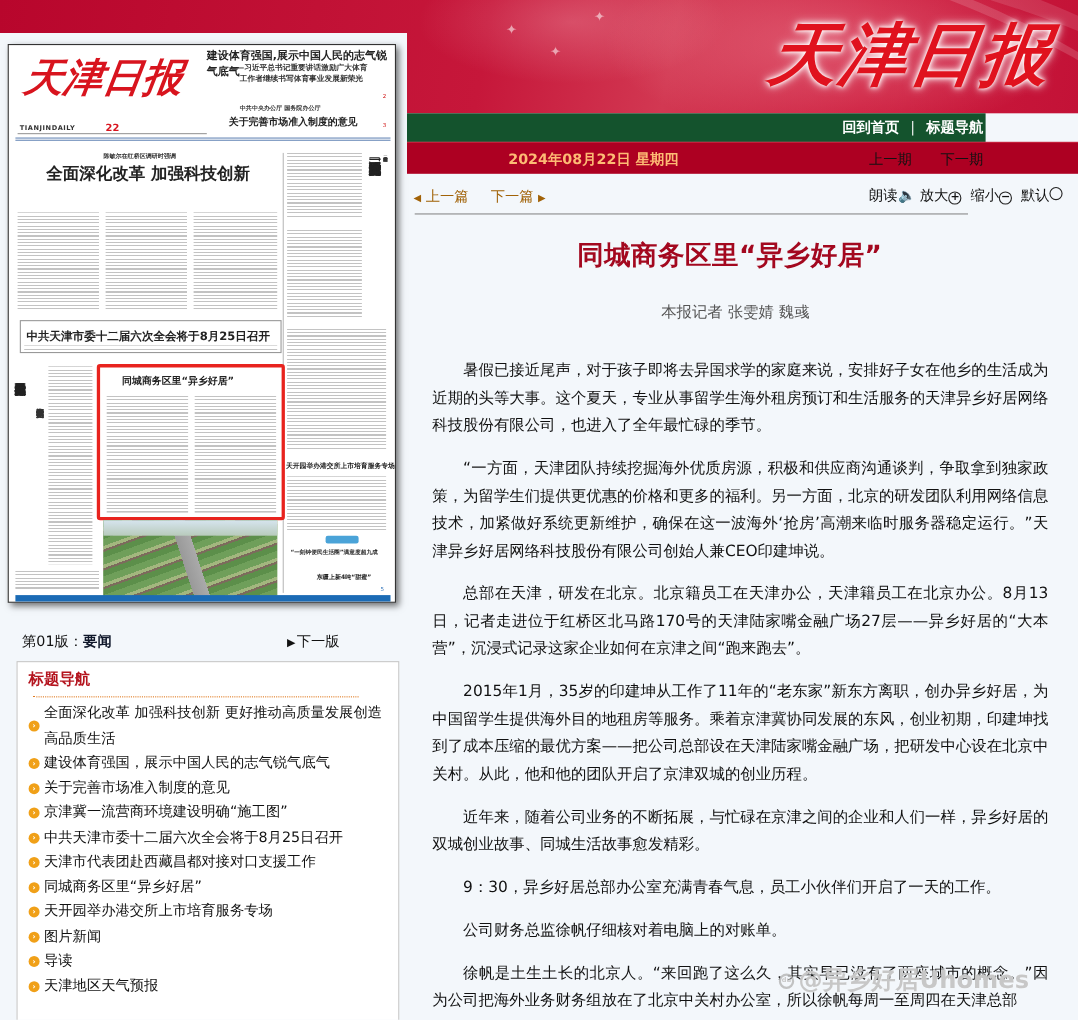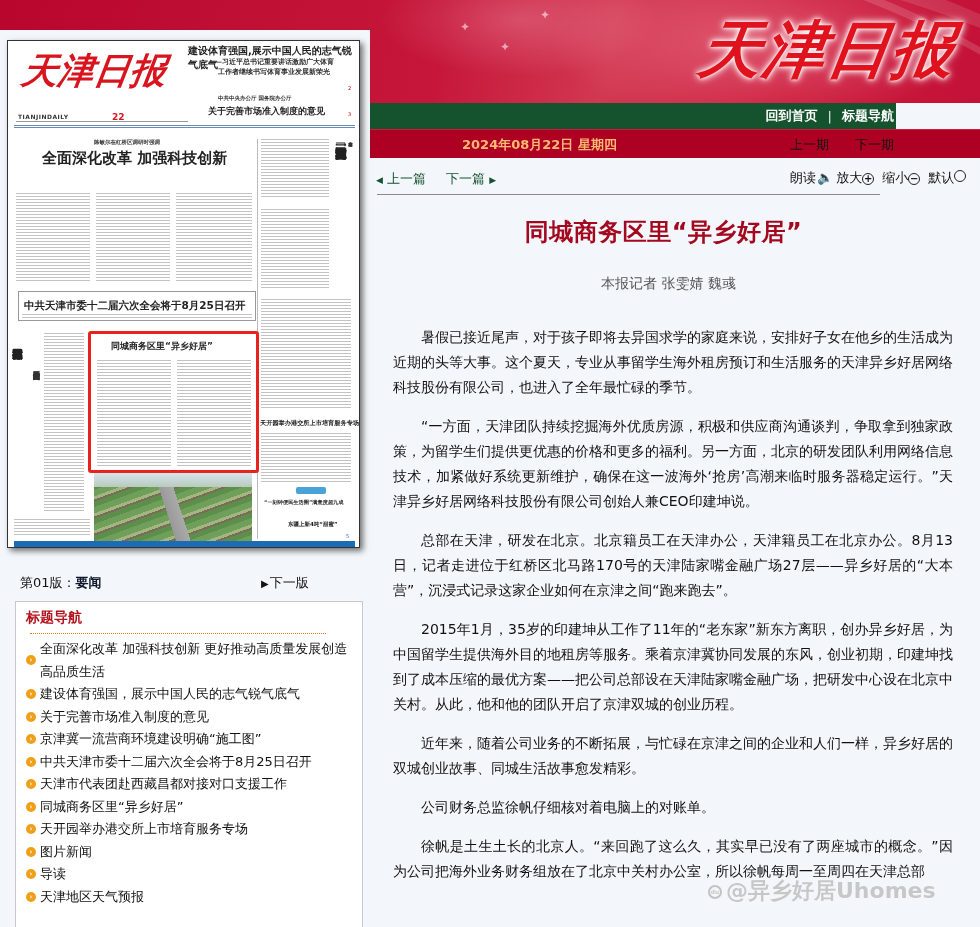--- a/index.html
+++ b/index.html
@@ -75,21 +75,21 @@
     box-shadow: 3px 3px 6px rgba(0,0,0,0.55);
     overflow: hidden;
   }
   .thumb-masthead {
     position: absolute; left: 14px; top: 6px;
     font-family: "DejaVu Serif", serif; font-style: italic; font-weight: bold;
     font-size: 36px; color: #d8141e; letter-spacing: 0px;
     transform: skewX(-8deg);
   }
   .thumb-en { position: absolute; left: 10px; top: 72px; font-size: 6px; font-weight: bold; color: #333; letter-spacing: 0.5px; }
-  .thumb-issue { position: absolute; left: 88px; top: 66px; font-size: 4px; color: #444; line-height: 7px; width: 90px; margin-left: 16px; }
+  .thumb-issue { position: absolute; left: 88px; top: 66px; font-size: 4px; color: #444; line-height: 7px; width: 90px; }
   .thumb-issue b { color: #d8141e; font-size: 9px; }
   .thumb-rule1 { position: absolute; left: 8px; top: 80px; width: 172px; height: 1px; background: #999; }
   .thumb-h1 { position: absolute; left: 180px; top: 3px; font-size: 10px; font-weight: bold; color: #222; }
   .thumb-h1s { position: absolute; left: 200px; top: 16px; font-size: 7px; color: #333; line-height: 10px; font-family: "DejaVu Serif", serif; font-weight: bold; }
   .thumb-pg { position: absolute; font-size: 5px; color: #c00; }
   .thumb-h2s { position: absolute; left: 210px; top: 54px; font-size: 5.5px; color: #333; font-weight: bold; font-family: "DejaVu Serif", serif; }
   .thumb-h2 { position: absolute; left: 200px; top: 64px; font-size: 9px; font-weight: bold; color: #222; }
   .thumb-topline { position: absolute; left: 6px; top: 84px; width: 341px; height: 3px; border-top: 1px solid #6a8ab8; border-bottom: 1px solid #6a8ab8; }
   .thumb-kicker { position: absolute; left: 86px; top: 98px; font-size: 5.5px; font-weight: bold; font-family: "DejaVu Serif", serif; color: #333; }
   .thumb-lead1 { position: absolute; left: 34px; top: 108px; font-size: 15px; font-weight: bold; color: #222; letter-spacing: 0px; }
@@ -158,21 +158,21 @@
     position: absolute; left: 1px; width: 10px; height: 10px; border-radius: 50%;
     background: #f0a018; color: #fff; font-size: 7px; line-height: 10px; text-align: center; font-weight: bold;
   }
   .hb-item.two .bullet { top: 17px; }
   .hb-item .bullet { top: 6px; }
 
   
   .toolbar {
     position: absolute; left: 370px; top: 158px; width: 610px; height: 40px;
   }
-  .prev-next-art { position: absolute; left: 6px; top: 12px; font-size: 13px; color: #14532d; display: flex; gap: 20px; }
+  .prev-next-art { position: absolute; left: 6px; top: 12px; font-size: 13px; color: #a16207; display: flex; gap: 20px; }
   .prev-next-art .tri { font-size: 9px; }
   .reader-tools { position: absolute; left: 420px; top: 11px; font-size: 13px; color: #111; display: flex; align-items: center; gap: 2px; }
   .reader-tools .ico { display: inline-block; width: 12px; height: 12px; border: 1.5px solid #222; border-radius: 50%; font-size: 10px; line-height: 9px; text-align: center; font-weight: bold; margin-right: 6px; }
   .reader-tools .spk { font-size: 13px; margin: 0 1px; }
   .toolbar-rule { position: absolute; left: 7px; top: 36px; width: 503px; height: 1px; background: #8a8a8a; }
 
   .article-title {
     position: absolute; left: 370px; top: 216px; width: 587px; text-align: center;
     color: #a3081f; font-size: 24px; font-weight: bold; letter-spacing: 0.5px;
   }
@@ -315,17 +315,18 @@
 
 <h1 class="article-title">同城商务区里“异乡好居”</h1>
 <div class="byline">本报记者 张雯婧 魏彧</div>
 
 <div class="article-body">
   <p>暑假已接近尾声，对于孩子即将去异国求学的家庭来说，安排好子女在他乡的生活成为近期的头等大事。这个夏天，专业从事留学生海外租房预订和生活服务的天津异乡好居网络科技股份有限公司，也进入了全年最忙碌的季节。</p>
   <p>“一方面，天津团队持续挖掘海外优质房源，积极和供应商沟通谈判，争取拿到独家政策，为留学生们提供更优惠的价格和更多的福利。另一方面，北京的研发团队利用网络信息技术，加紧做好系统更新维护，确保在这一波海外‘抢房’高潮来临时服务器稳定运行。”天津异乡好居网络科技股份有限公司创始人兼CEO印建坤说。</p>
   <p>总部在天津，研发在北京。北京籍员工在天津办公，天津籍员工在北京办公。8月13日，记者走进位于红桥区北马路170号的天津陆家嘴金融广场27层——异乡好居的“大本营”，沉浸式记录这家企业如何在京津之间“跑来跑去”。</p>
   <p>2015年1月，35岁的印建坤从工作了11年的“老东家”新东方离职，创办异乡好居，为中国留学生提供海外目的地租房等服务。乘着京津冀协同发展的东风，创业初期，印建坤找到了成本压缩的最优方案——把公司总部设在天津陆家嘴金融广场，把研发中心设在北京中关村。从此，他和他的团队开启了京津双城的创业历程。</p>
   <p>近年来，随着公司业务的不断拓展，与忙碌在京津之间的企业和人们一样，异乡好居的双城创业故事、同城生活故事愈发精彩。</p>
+  <p>9：30，异乡好居总部办公室充满青春气息，员工小伙伴们开启了一天的工作。</p>
   <p>公司财务总监徐帆仔细核对着电脑上的对账单。</p>
   <p>徐帆是土生土长的北京人。“来回跑了这么久，其实早已没有了两座城市的概念。”因为公司把海外业务财务组放在了北京中关村办公室，所以徐帆每周一至周四在天津总部</p>
 </div>
 
 <div class="watermark"><span class="du">du</span><span>@异乡好居Uhomes</span></div>
 
 </body></html>

